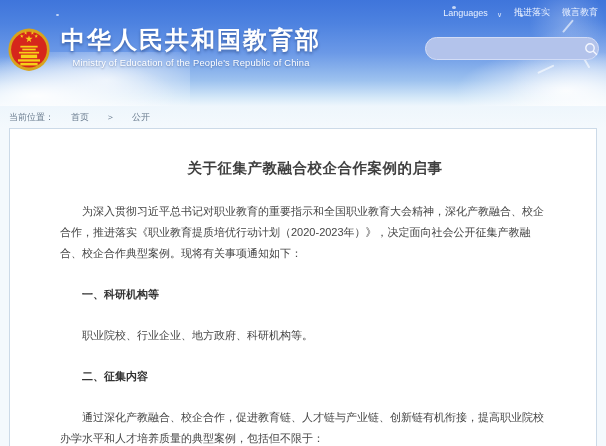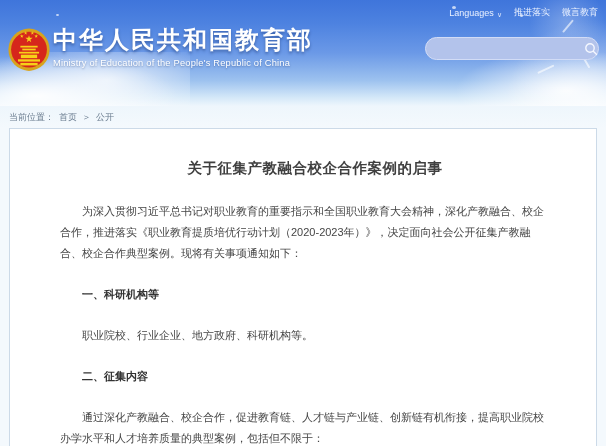--- a/index.html
+++ b/index.html
@@ -49,26 +49,26 @@
   .speck { position: absolute; background: rgba(255,255,255,.7); border-radius: 50%; }
   .speck.p1 { width: 4px; height: 3px; left: 452px; top: 6px; }
   .speck.p2 { width: 3px; height: 3px; left: 520px; top: 14px; }
   .speck.p3 { width: 3px; height: 2px; left: 56px; top: 14px; }
 
   .utility-bar {
     position: absolute; top: 6px; right: 8px;
     display: flex; align-items: center; gap: 12px;
     font-size: 9px; color: #eaf1ff; z-index: 5;
   }
-  .utility-bar a { color: #eaf1ff; text-decoration: none; cursor: pointer; display: inline-flex; align-items: flex-end; gap: 3px; }
+  .utility-bar a { color: #eaf1ff; text-decoration: none; cursor: pointer; display: inline-flex; align-items: flex-end; gap: 9px; }
   .chevron { font-size: 7px; line-height: 1; opacity: .9; }
 
   .logo-row { position: absolute; left: 6px; top: 26px; display: flex; align-items: flex-start; z-index: 4; }
   .emblem { width: 46px; height: 52px; flex: 0 0 auto; }
-  .title-block { margin-left: 1px; color: #fff; }
+  .title-block { margin-left: 9px; color: #fff; text-align: center; }
   .site-title {
     font-size: 24px; font-weight: bold; letter-spacing: 2px;
     text-shadow: 0 2px 3px rgba(15,40,95,.45);
     line-height: 1.2;
   }
   .site-subtitle { font-size: 9.3px; margin-top: 3px; letter-spacing: .2px; text-shadow: 0 1px 2px rgba(15,40,95,.4); }
 
   .search-box {
     position: absolute; top: 37px; right: 7px;
     width: 174px; height: 23px;
@@ -83,21 +83,21 @@
     padding: 0 4px 0 12px; font-size: 11px; color: #2d3a5e;
   }
   .search-btn {
     width: 24px; height: 100%; border: none; background: transparent;
     display: flex; align-items: center; justify-content: center; cursor: pointer; padding: 0 8px 0 0;
   }
 
   
   .breadcrumb {
     height: 22px;
-    display: flex; align-items: center; gap: 5px;
+    display: flex; align-items: center; gap: 17px;
     padding-left: 9px;
     font-size: 9px; color: #6b7d90;
     background: linear-gradient(180deg, #eef6fc, #f4f9fd);
   }
   .breadcrumb a { color: #6b7d90; text-decoration: none; cursor: pointer; }
 
   
   .content-card {
     margin: 0 9px;
     background: #fff;

